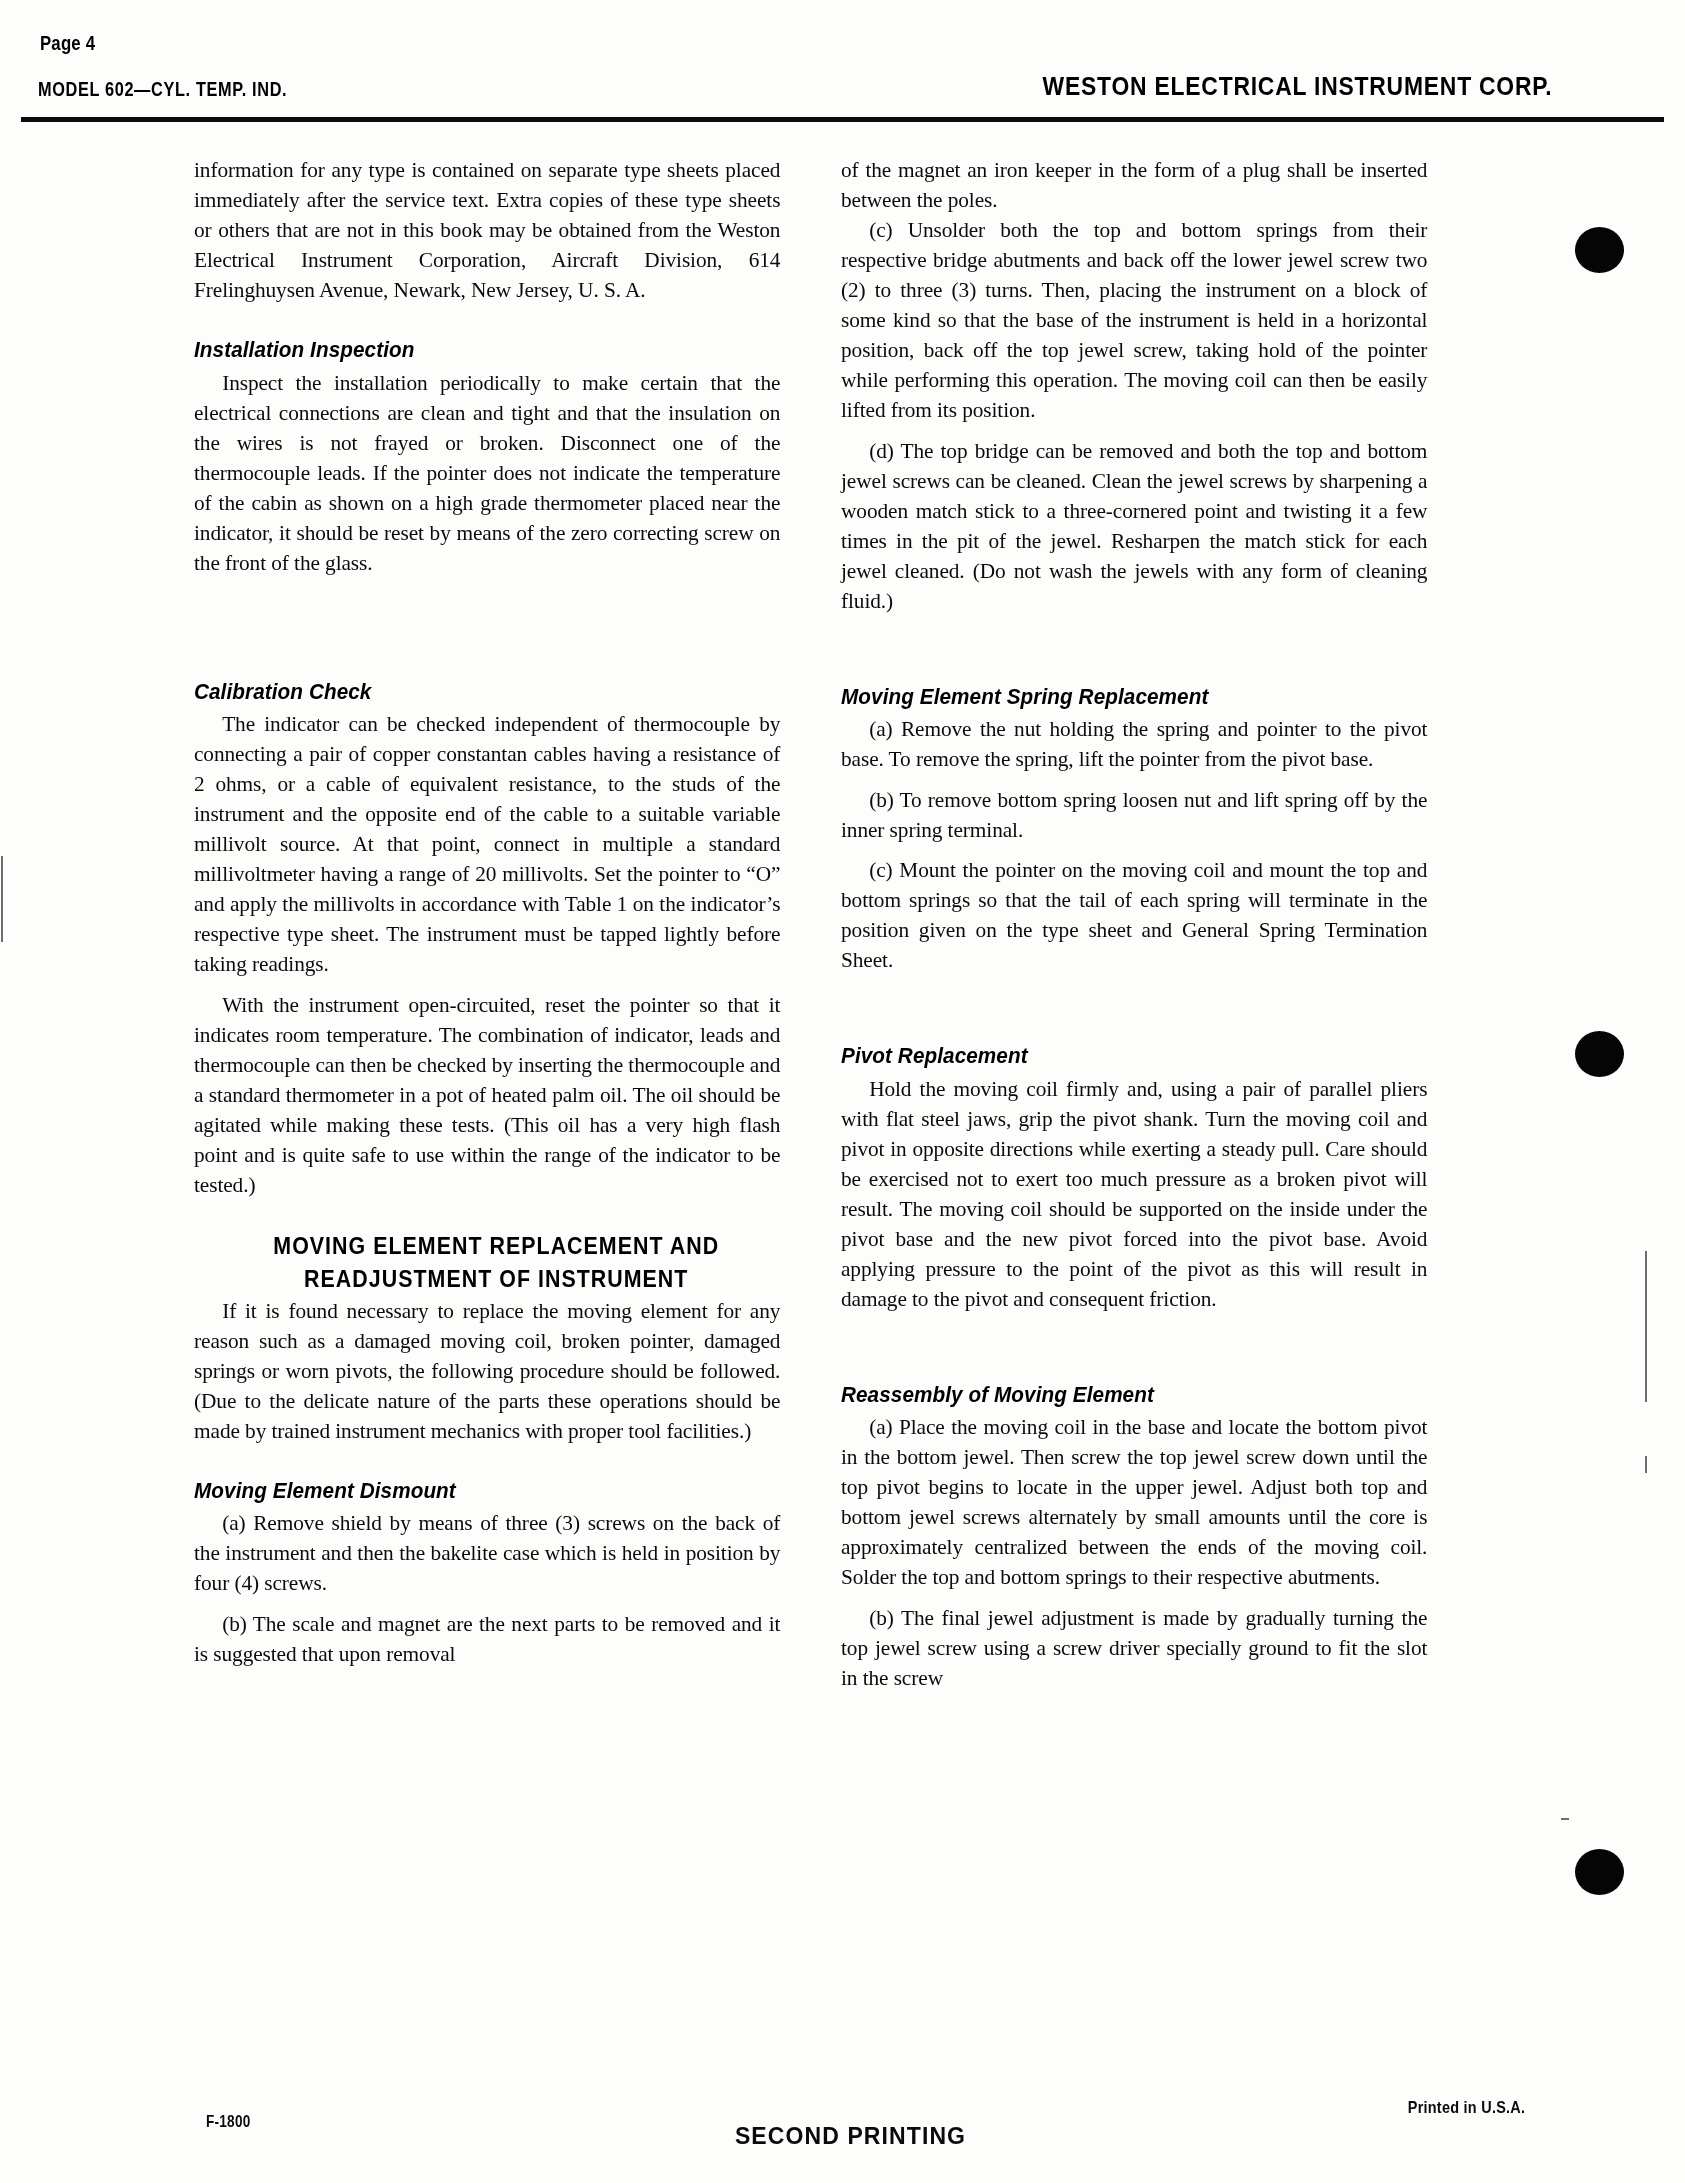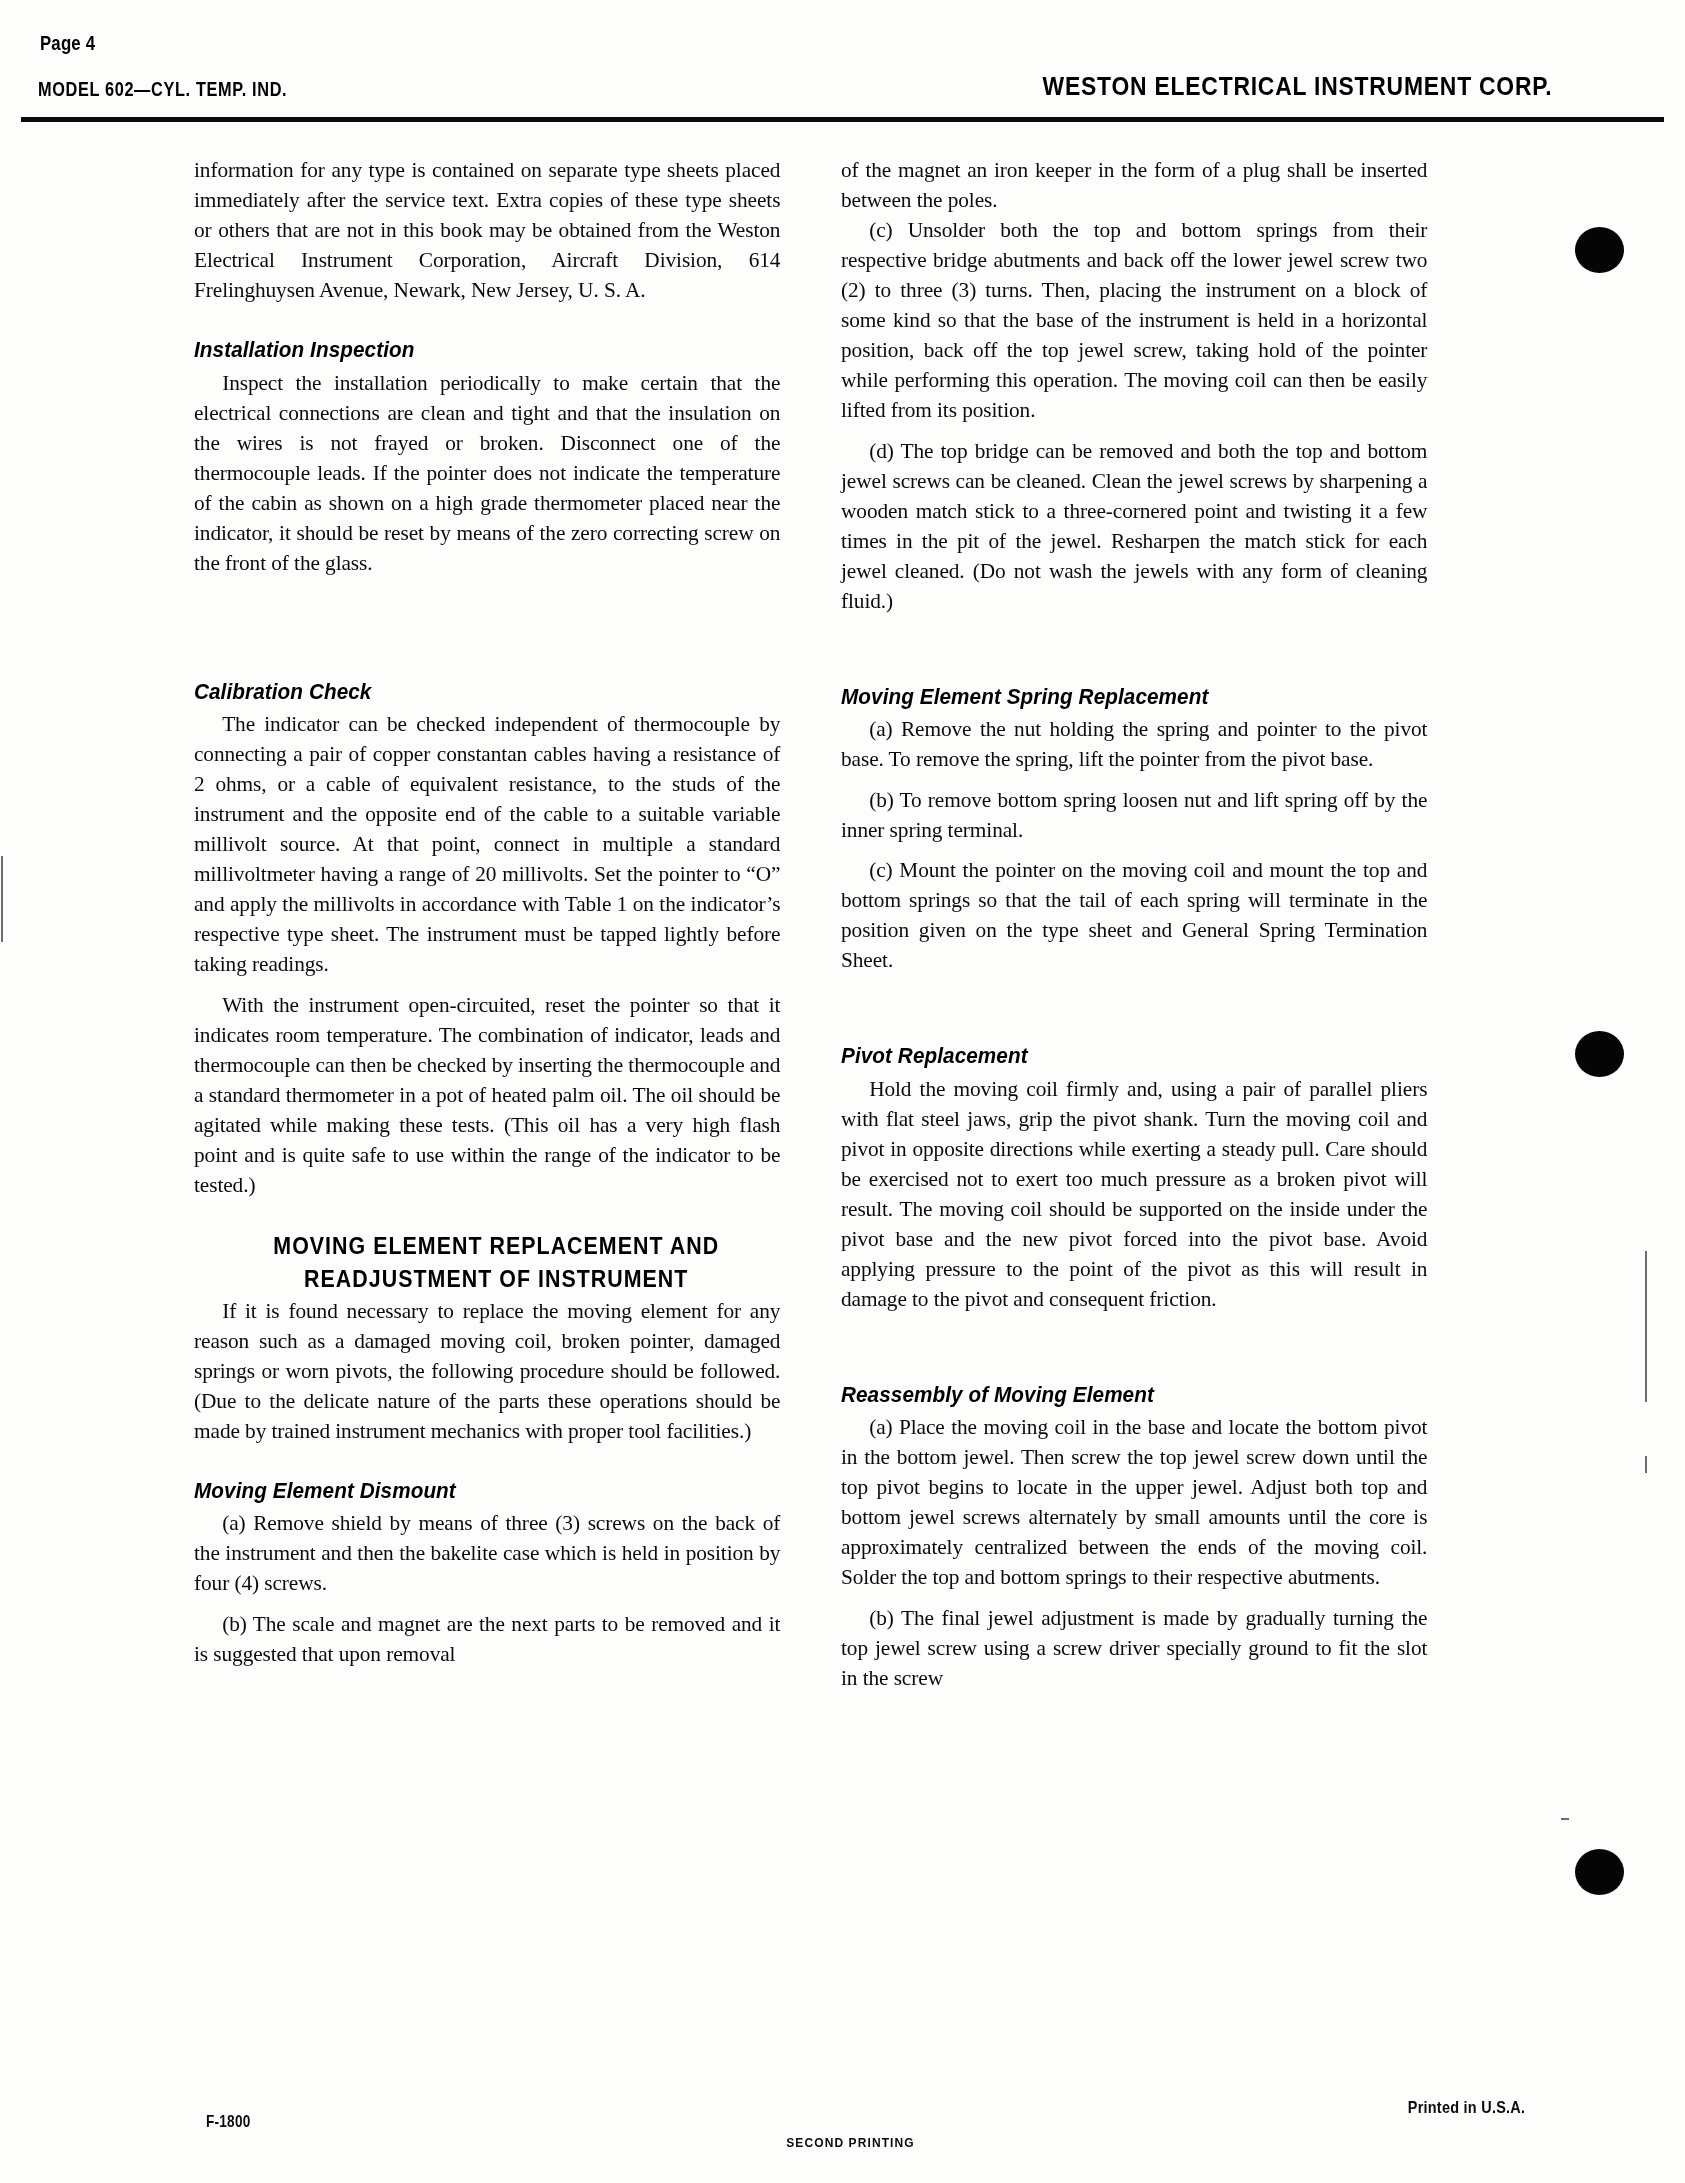--- a/index.html
+++ b/index.html
@@ -154,21 +154,21 @@
     transform-origin: left center;
   }
   .f-center {
     position: absolute;
     left: 0;
     right: 0;
     bottom: 33px;
     text-align: center;
     font-family: "Liberation Sans", "DejaVu Sans", sans-serif;
     font-weight: bold;
-    font-size: 12px;
+    font-size: 23px;
     letter-spacing: 1.1px;
   }
   .f-right {
     position: absolute;
     right: 160px;
     bottom: 65px;
     font-family: "Liberation Sans", "DejaVu Sans", sans-serif;
     font-weight: bold;
     font-size: 17px;
     letter-spacing: 0.3px;

